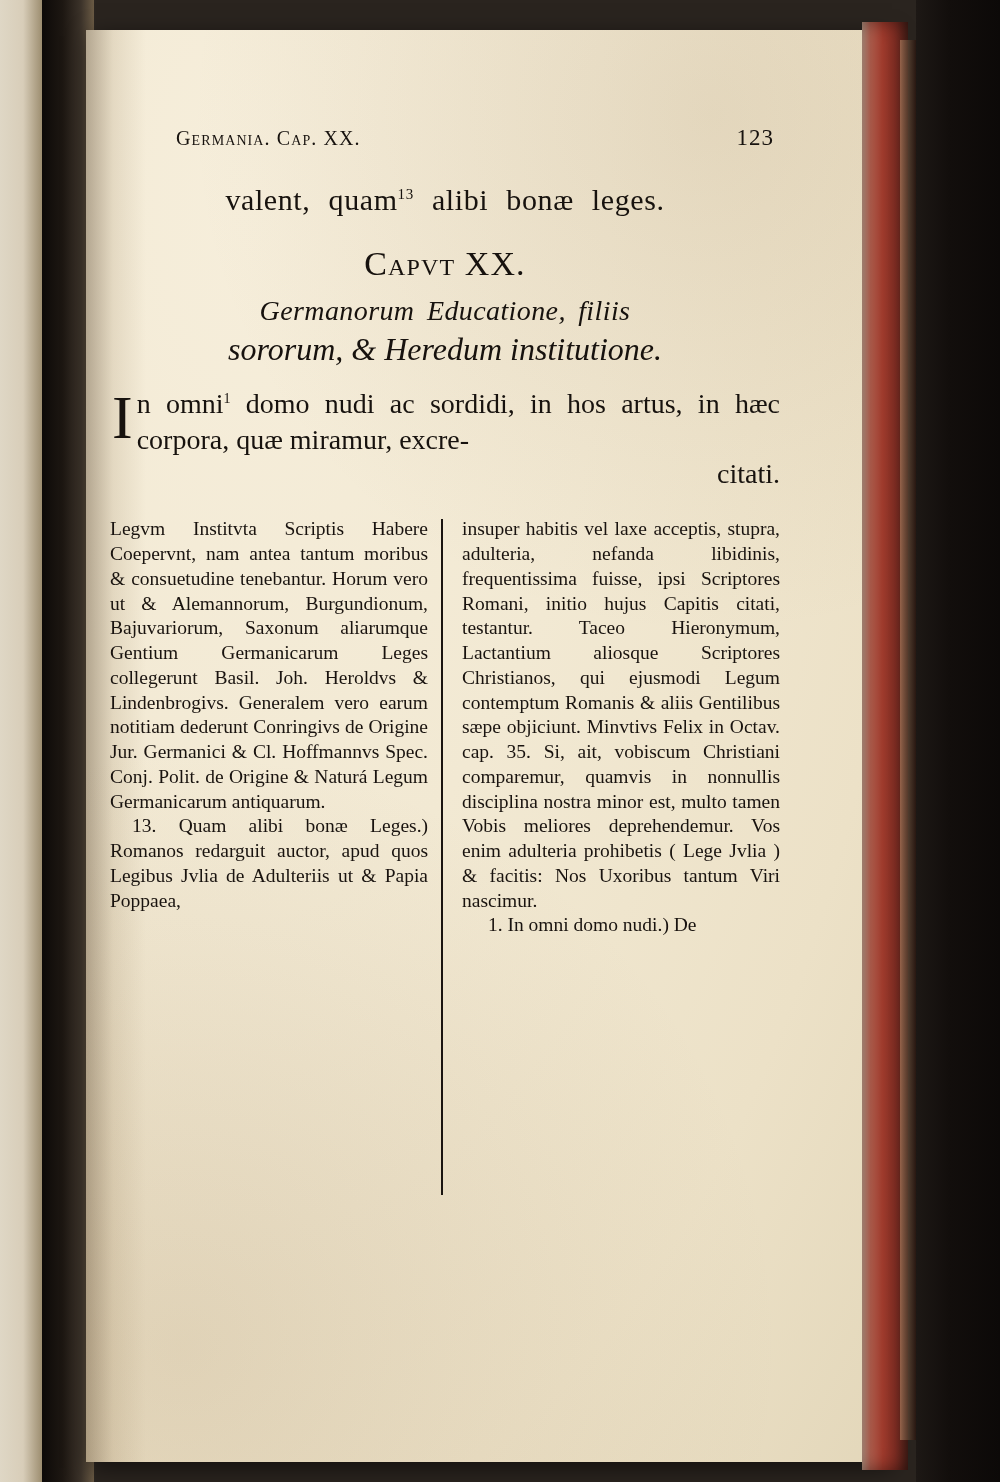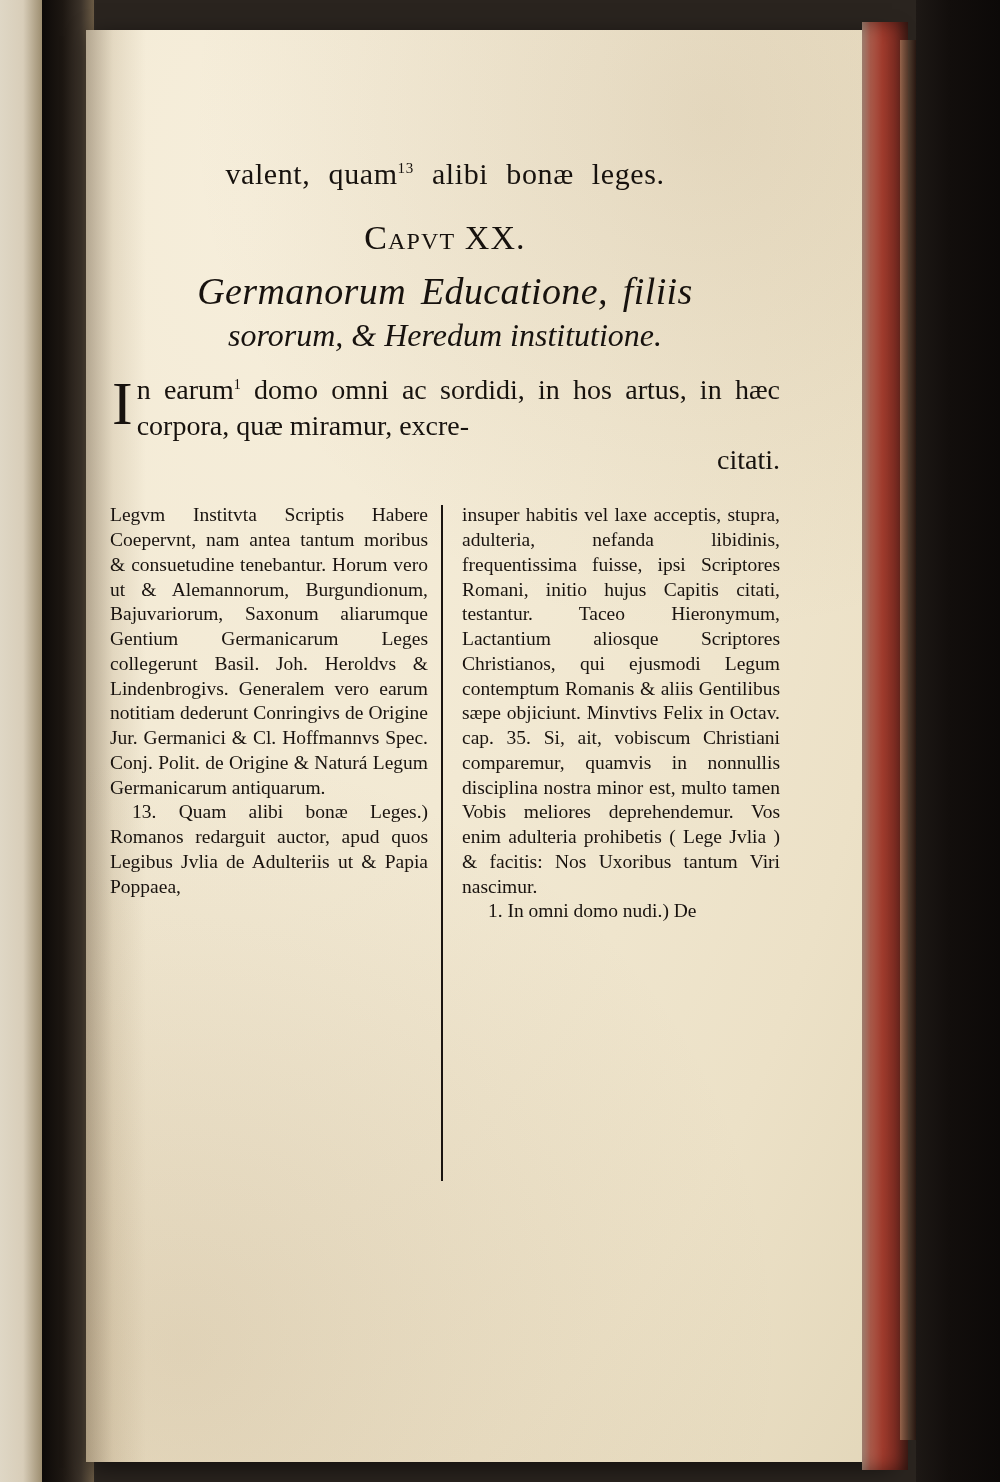--- a/index.html
+++ b/index.html
@@ -114,21 +114,21 @@
     letter-spacing: 2px;
   }
   .de-line {
     text-align: center;
     font-size: 24px;
     margin-top: 10px;
   }
   .chapter-sub1 {
     text-align: center;
     font-style: italic;
-    font-size: 38px;
+    font-size: 28px;
     margin-top: 12px;
     letter-spacing: .4px;
     word-spacing: 5px;
   }
   .chapter-sub2 {
     text-align: center;
     font-style: italic;
     font-size: 32px;
     margin-top: 4px;
   }
@@ -197,34 +197,38 @@
   <div class="left-sliver"></div>
   <div class="gutter-shadow"></div>
 
   <div class="paper"></div>
   <div class="fore-edge"></div>
   <div class="fore-edge-hi"></div>
   <div class="right-dark"></div>
 
   <div class="textblock">
 
+    <div class="running-head">
+      <span class="title sc">Germania. Cap. XX.</span>
+      <span class="folio">123</span>
+    </div>
 
     <div class="lead-line">
       <span>valent,</span>
       <span>quam</span><sup>13</sup>
       <span>alibi bonæ leges.</span>
     </div>
 
     <div class="chapter sc">Capvt XX.</div>
     <div class="chapter-sub1">Germanorum Educatione, filiis</div>
     <div class="chapter-sub2">sororum, &amp; Heredum institutione.</div>
 
     <div class="incipit">
-      <span class="dropcap">I</span><span>n earum</span><sup>1</sup>
-      <span>domo omni ac sordidi, in hos artus, in hæc corpora, quæ miramur, excre-</span>
+      <span class="dropcap">I</span><span>n omni</span><sup>1</sup>
+      <span>domo nudi ac sordidi, in hos artus, in hæc corpora, quæ miramur, excre-</span>
       <span class="last">citati.</span>
     </div>
 
     <div class="notes">
       <div class="rule"></div>
 
       <div class="col left">
         <p class="note-p">Legvm Institvta Scriptis Habere Coepervnt, nam antea tantum moribus &amp; consuetudine tenebantur. Horum vero ut &amp; Alemannorum, Burgundionum, Bajuvariorum, Saxonum aliarumque Gentium Germanicarum Leges collegerunt Basil. Joh. Heroldvs &amp; Lindenbrogivs. Generalem vero earum notitiam dederunt Conringivs de Origine Jur. Germanici &amp; Cl. Hoffmannvs Spec. Conj. Polit. de Origine &amp; Naturá Legum Germanicarum antiquarum.</p>
         <p class="note-p">13. Quam alibi bonæ Leges.) Romanos redarguit auctor, apud quos Legibus Jvlia de Adulteriis ut &amp; Papia Poppaea,</p>
       </div>

